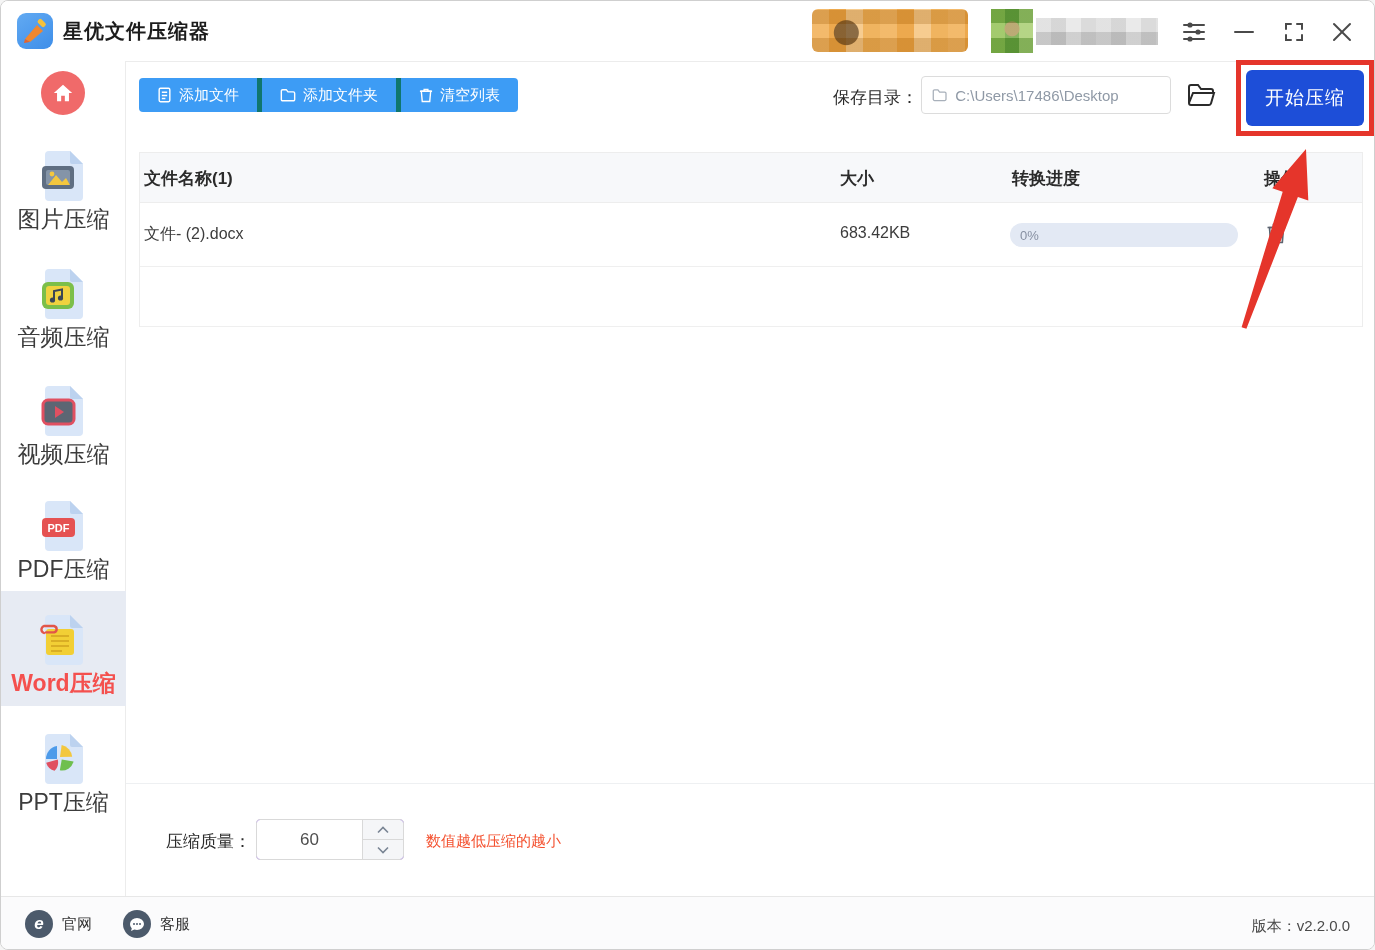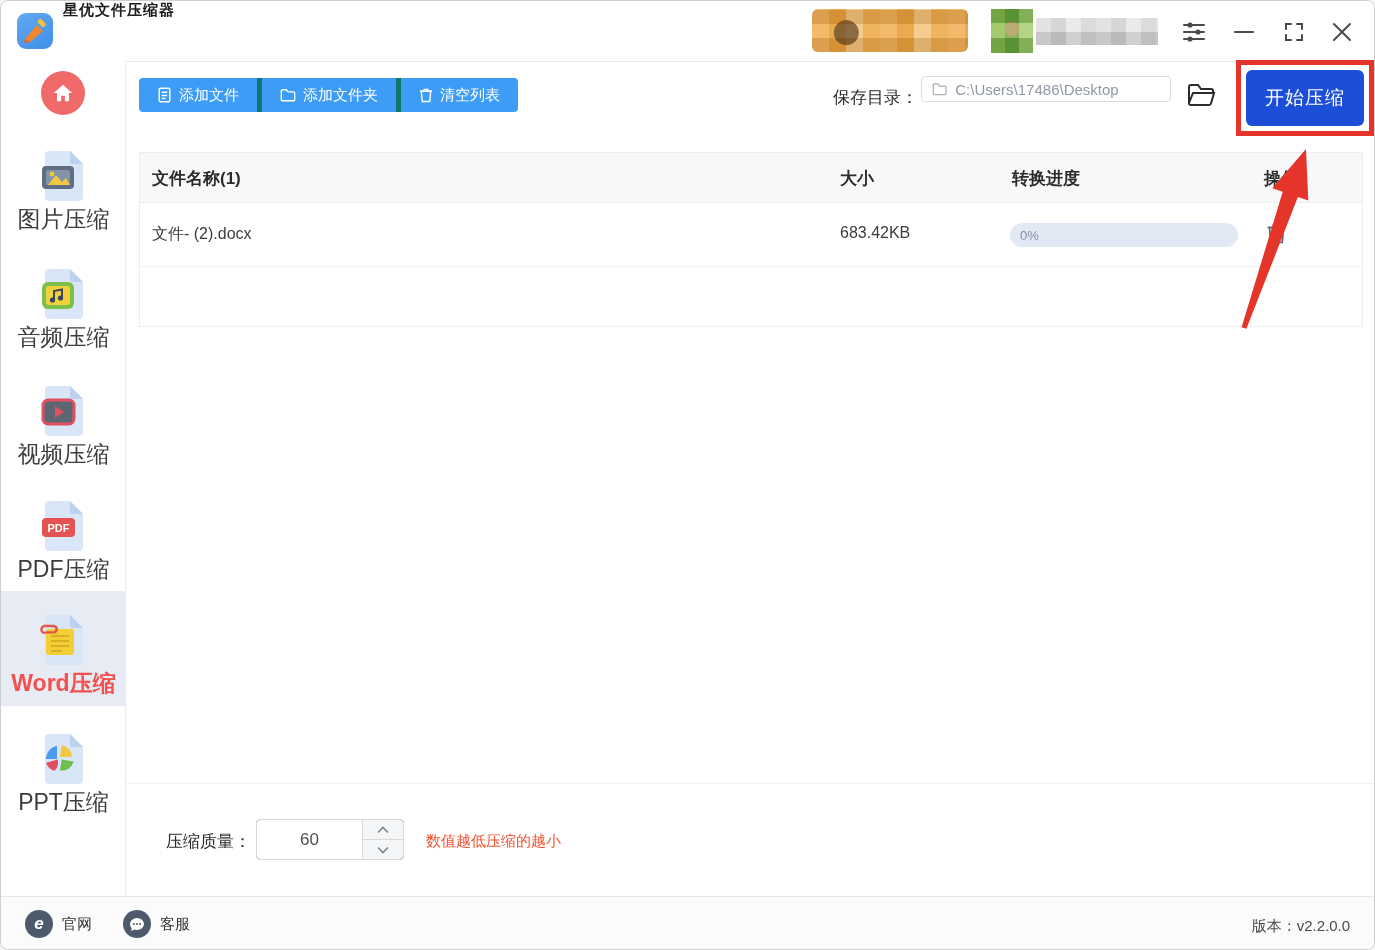--- a/index.html
+++ b/index.html
@@ -2,21 +2,21 @@
 <html><head>
 <meta charset="utf-8">
 <style>
   * { margin:0; padding:0; box-sizing:border-box; }
   html,body { width:1375px; height:950px; font-family:"Liberation Sans","DejaVu Sans",sans-serif; background:#f5f5f5; }
   .window { position:relative; width:1375px; height:950px; background:#fff; border:1px solid #cfcfcf; border-radius:8px; overflow:hidden; }
 
   
   .titlebar { position:absolute; left:0; top:0; width:1375px; height:60px; background:#fff; }
   .app-logo { position:absolute; left:16px; top:12px; width:36px; height:36px; border-radius:9px; background:linear-gradient(145deg,#62aaf2,#3e8ee9); }
-  .app-title { position:absolute; left:62px; top:0; font-size:15px; font-weight:bold; color:#1c1c1c; letter-spacing:1px; }
+  .app-title { position:absolute; left:62px; top:17px; font-size:20px; font-weight:bold; color:#1c1c1c; letter-spacing:1px; }
   .mosaic-orange { position:absolute; left:811px; top:8px; width:156px; height:43px; border-radius:6px;
     background:
       repeating-linear-gradient(0deg, rgba(140,85,20,.22) 0 14px, rgba(255,255,255,.08) 14px 28px),
       radial-gradient(circle at 22% 55%, rgba(90,60,25,.75) 0 12px, transparent 13px),
       repeating-linear-gradient(90deg,#f2b45f 0 17px,#eca23f 17px 34px,#f6c887 34px 51px,#efae52 51px 68px);
   }
   .mosaic-avatar { position:absolute; left:990px; top:8px; width:42px; height:44px;
     background:
       repeating-linear-gradient(0deg, rgba(30,90,30,.25) 0 15px, rgba(255,255,255,.18) 15px 30px),
       radial-gradient(circle at 50% 45%, rgba(180,150,90,.9) 0 7px, transparent 8px),
@@ -44,33 +44,33 @@
   .foot-circle { width:28px; height:28px; border-radius:50%; background:#4c5a6b; color:#fff; display:flex; align-items:center; justify-content:center; font-size:17px; font-style:italic; font-weight:bold; }
   .foot-link .txt { font-size:15px; color:#333; }
   .version { position:absolute; right:26px; top:20px; font-size:15px; color:#4a4a4a; }
 
   
   .main { position:absolute; left:125px; top:60px; width:1250px; height:835px; background:#fff; border-top:1px solid #ececec; }
   .btn-group { position:absolute; left:13px; top:16px; height:34px; display:flex; border-radius:4px; overflow:hidden; }
   .blue-btn { height:34px; background:#3d9cf5; color:#fff; font-size:15px; display:flex; align-items:center; justify-content:center; gap:7px; cursor:pointer; border-right:5px solid #0f766e; padding:0 18px; }
   .blue-btn:last-child { border-right:none; }
   .savedir-label { position:absolute; left:707px; top:24px; font-size:17px; color:#2b2b2b; }
-  .path-box { position:absolute; left:795px; top:14px; width:250px; height:26px; border:1px solid #dcdcdc; border-radius:4px; background:#fff; display:flex; align-items:center; padding:0 10px; gap:8px; }
+  .path-box { position:absolute; left:795px; top:14px; width:250px; height:38px; border:1px solid #dcdcdc; border-radius:4px; background:#fff; display:flex; align-items:center; padding:0 10px; gap:8px; }
   .path-box input { border:none; outline:none; width:100%; font-size:15px; color:#8f99a6; font-family:inherit; background:transparent; }
   .browse-icon { position:absolute; left:1060px; top:20px; cursor:pointer; }
   .start-btn { position:absolute; left:1120px; top:8px; width:118px; height:56px; background:#1d4ed8; border:none; border-radius:6px; color:#fff; font-size:19px; cursor:pointer; font-family:inherit; letter-spacing:1px; }
   .annot-rect { position:absolute; left:1110px; top:-2px; width:138px; height:76px; border:5px solid #e5352b; pointer-events:none; }
 
   
   .filetable { position:absolute; left:13px; top:90px; width:1224px; border:1px solid #ededed; border-bottom:none; }
   .t-head { height:50px; background:#f7f8fa; border-bottom:1px solid #ededed; position:relative; }
   .t-head .cell { position:absolute; top:14px; font-size:17px; font-weight:bold; color:#2b2b2b; }
   .t-row { height:64px; background:#fff; border-bottom:1px solid #efefef; position:relative; }
   .t-row.empty { height:60px; }
-  .c-name { left:12px; } .c-size { left:700px; } .c-prog { left:872px; } .c-act { left:1124px; }
+  .c-name { left:4px; } .c-size { left:700px; } .c-prog { left:872px; } .c-act { left:1124px; }
   .t-row .cell { position:absolute; top:21px; font-size:16px; color:#3c3c3c; }
   .progress-pill { position:absolute; left:870px; top:20px; width:228px; height:24px; border-radius:12px; background:#e3e9f4; display:flex; align-items:center; padding-left:10px; }
   .progress-pill span { font-size:13px; color:#8790a2; }
   .row-trash { position:absolute; left:1126px; top:18px; cursor:pointer; }
 
   
   .quality-sep { position:absolute; left:0; top:721px; width:1250px; border-top:1px solid #eef0f2; }
   .quality-label { position:absolute; left:40px; top:768px; font-size:17px; color:#2b2b2b; }
   .stepper { position:absolute; left:130px; top:757px; width:148px; height:41px; border:1px solid #d9d9d9; border-radius:4px; display:flex; overflow:hidden; background:#6d28d9; }
   .stepper input { width:105px; border:none; outline:none; text-align:center; font-size:17px; color:#4e4e4e; font-family:inherit; }

